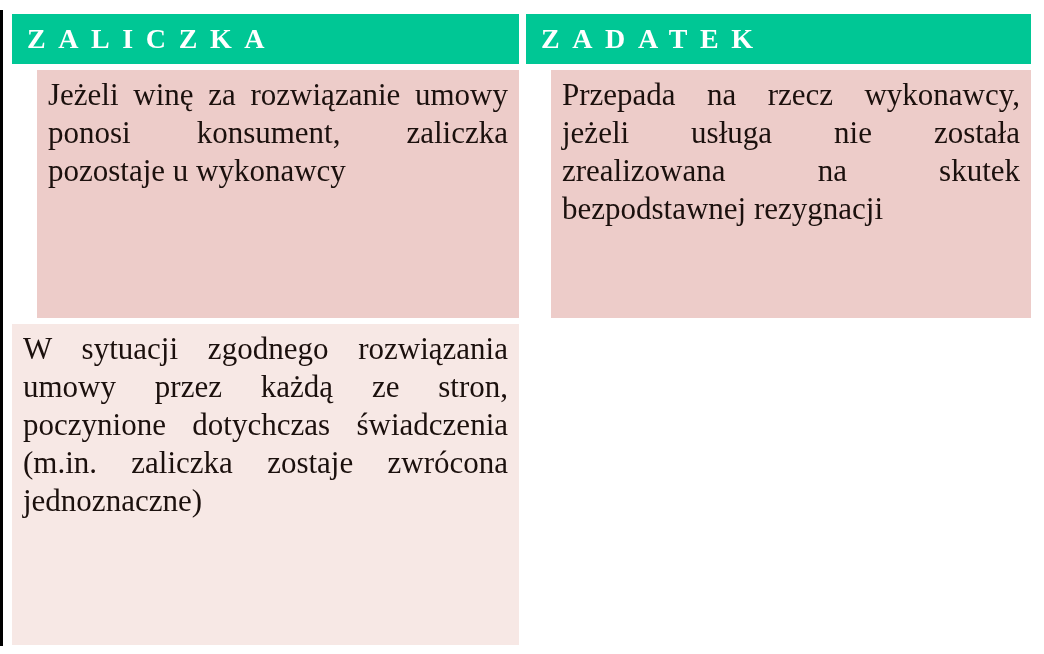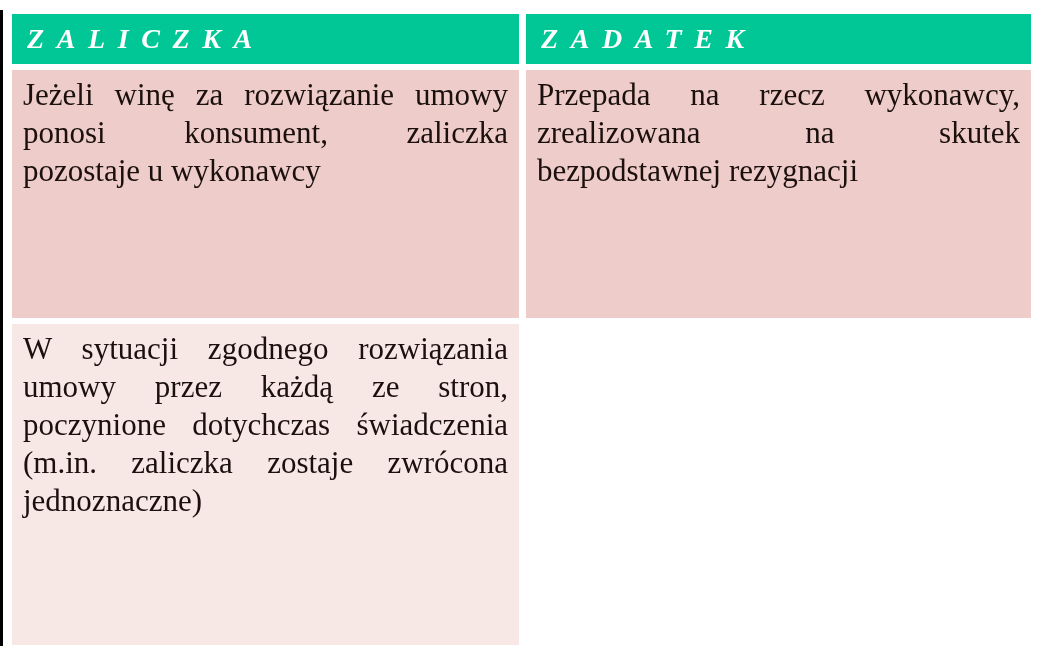--- a/index.html
+++ b/index.html
@@ -36,31 +36,30 @@
   .hcell {
     background: var(--header-bg, #00c795);
     color: var(--header-text, #ffffff);
     display: flex;
     align-items: center;
     padding-left: 15px;
     font-weight: bold;
     font-size: 28px;
     letter-spacing: 0.45em;
     font-family: "Liberation Serif", serif;
-    font-style: italic;
   }
   .cell {
     padding: 6px 11px 0 11px;
     font-size: 31px;
     line-height: 38px;
     color: var(--body-text, #1b100d);
     overflow: hidden;
     font-family: "Liberation Serif", serif;
   }
-  .row1 { background: var(--row1-bg, #edccc9); }
+  .row1 { background: var(--row1-bg, #edccc9); margin-left: 25px; }
   .row2 { background: var(--row2-bg, #f7e8e5); }
   .line {
     text-align: justify;
     text-align-last: justify;
   }
   .line:last-child {
     text-align-last: left;
   }
 </style>
 </head>
@@ -79,20 +78,21 @@
     </div>
 
     <div class="cell row1">
         <div class="line">Jeżeli winę za rozwiązanie umowy</div>
         <div class="line">ponosi konsument, zaliczka</div>
         <div class="line">pozostaje u wykonawcy</div>
       </div>
 
     <div class="cell row1">
         <div class="line">Przepada na rzecz wykonawcy,</div>
+        <div class="line">jeżeli usługa nie została</div>
         <div class="line">zrealizowana na skutek</div>
         <div class="line">bezpodstawnej rezygnacji</div>
       </div>
 
     <div class="cell row2">
         <div class="line">W sytuacji zgodnego rozwiązania</div>
         <div class="line">umowy przez każdą ze stron,</div>
         <div class="line">poczynione dotychczas świadczenia</div>
         <div class="line">(m.in. zaliczka zostaje zwrócona</div>
         <div class="line">jednoznaczne)</div>

